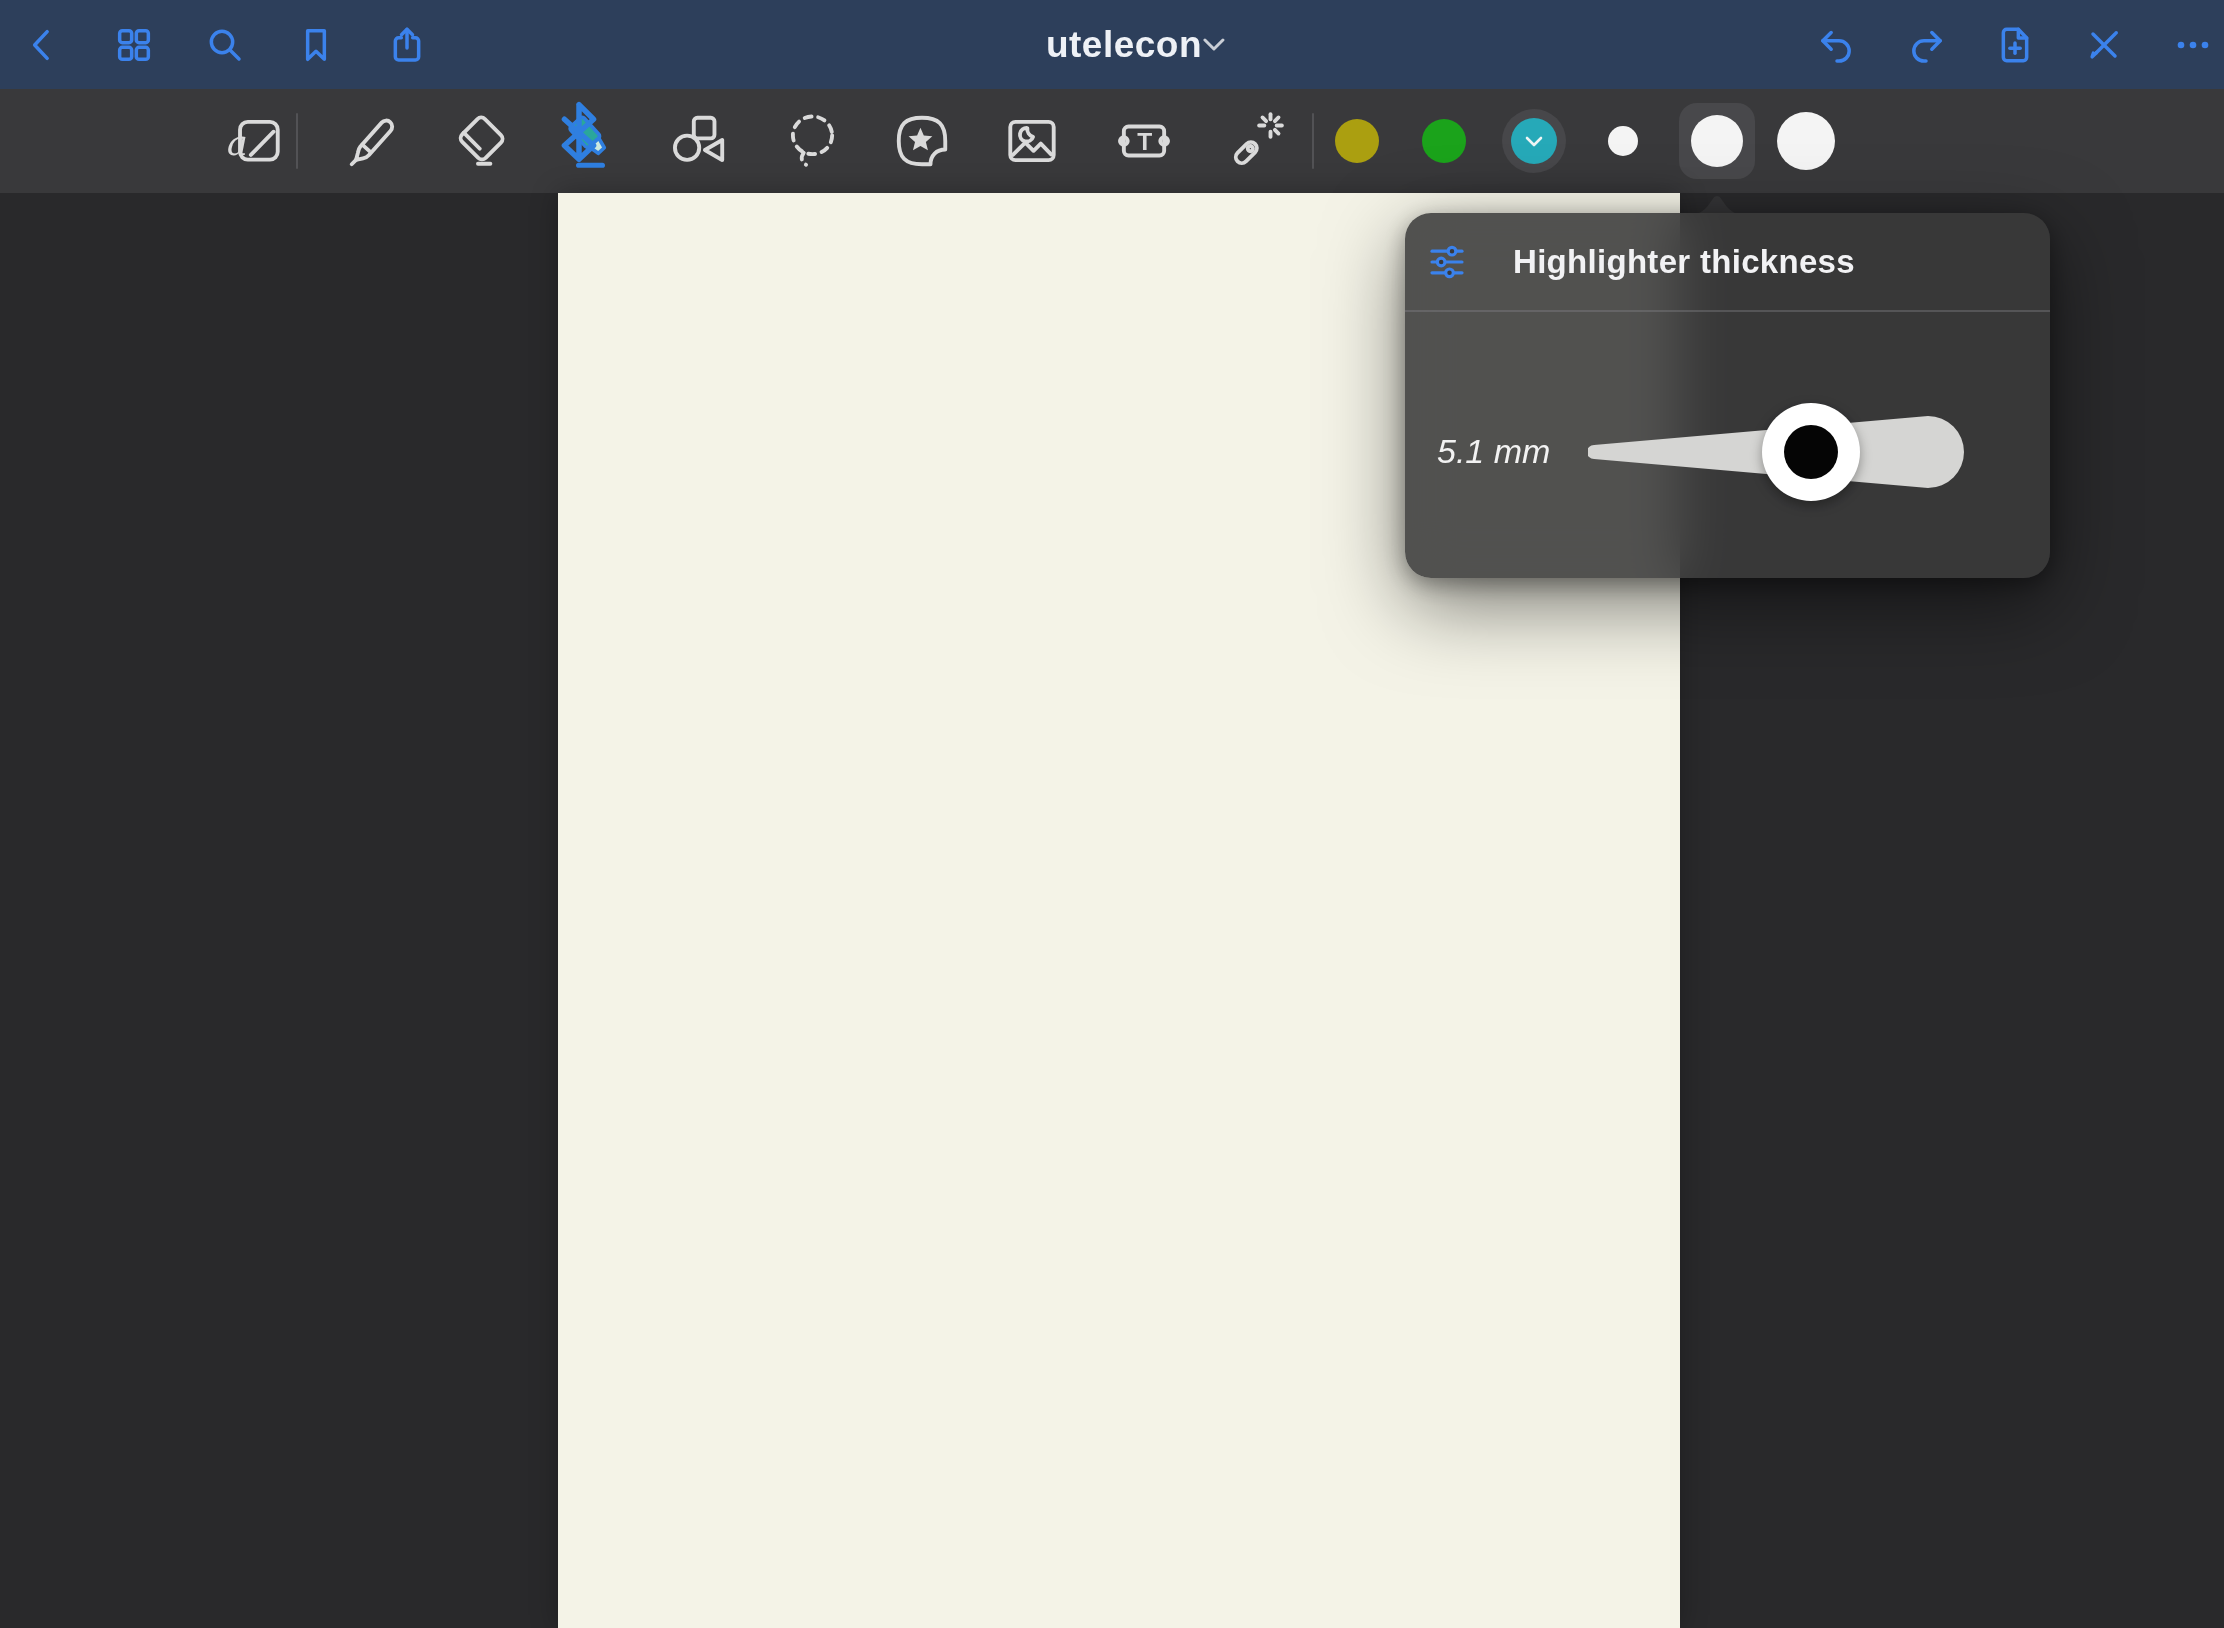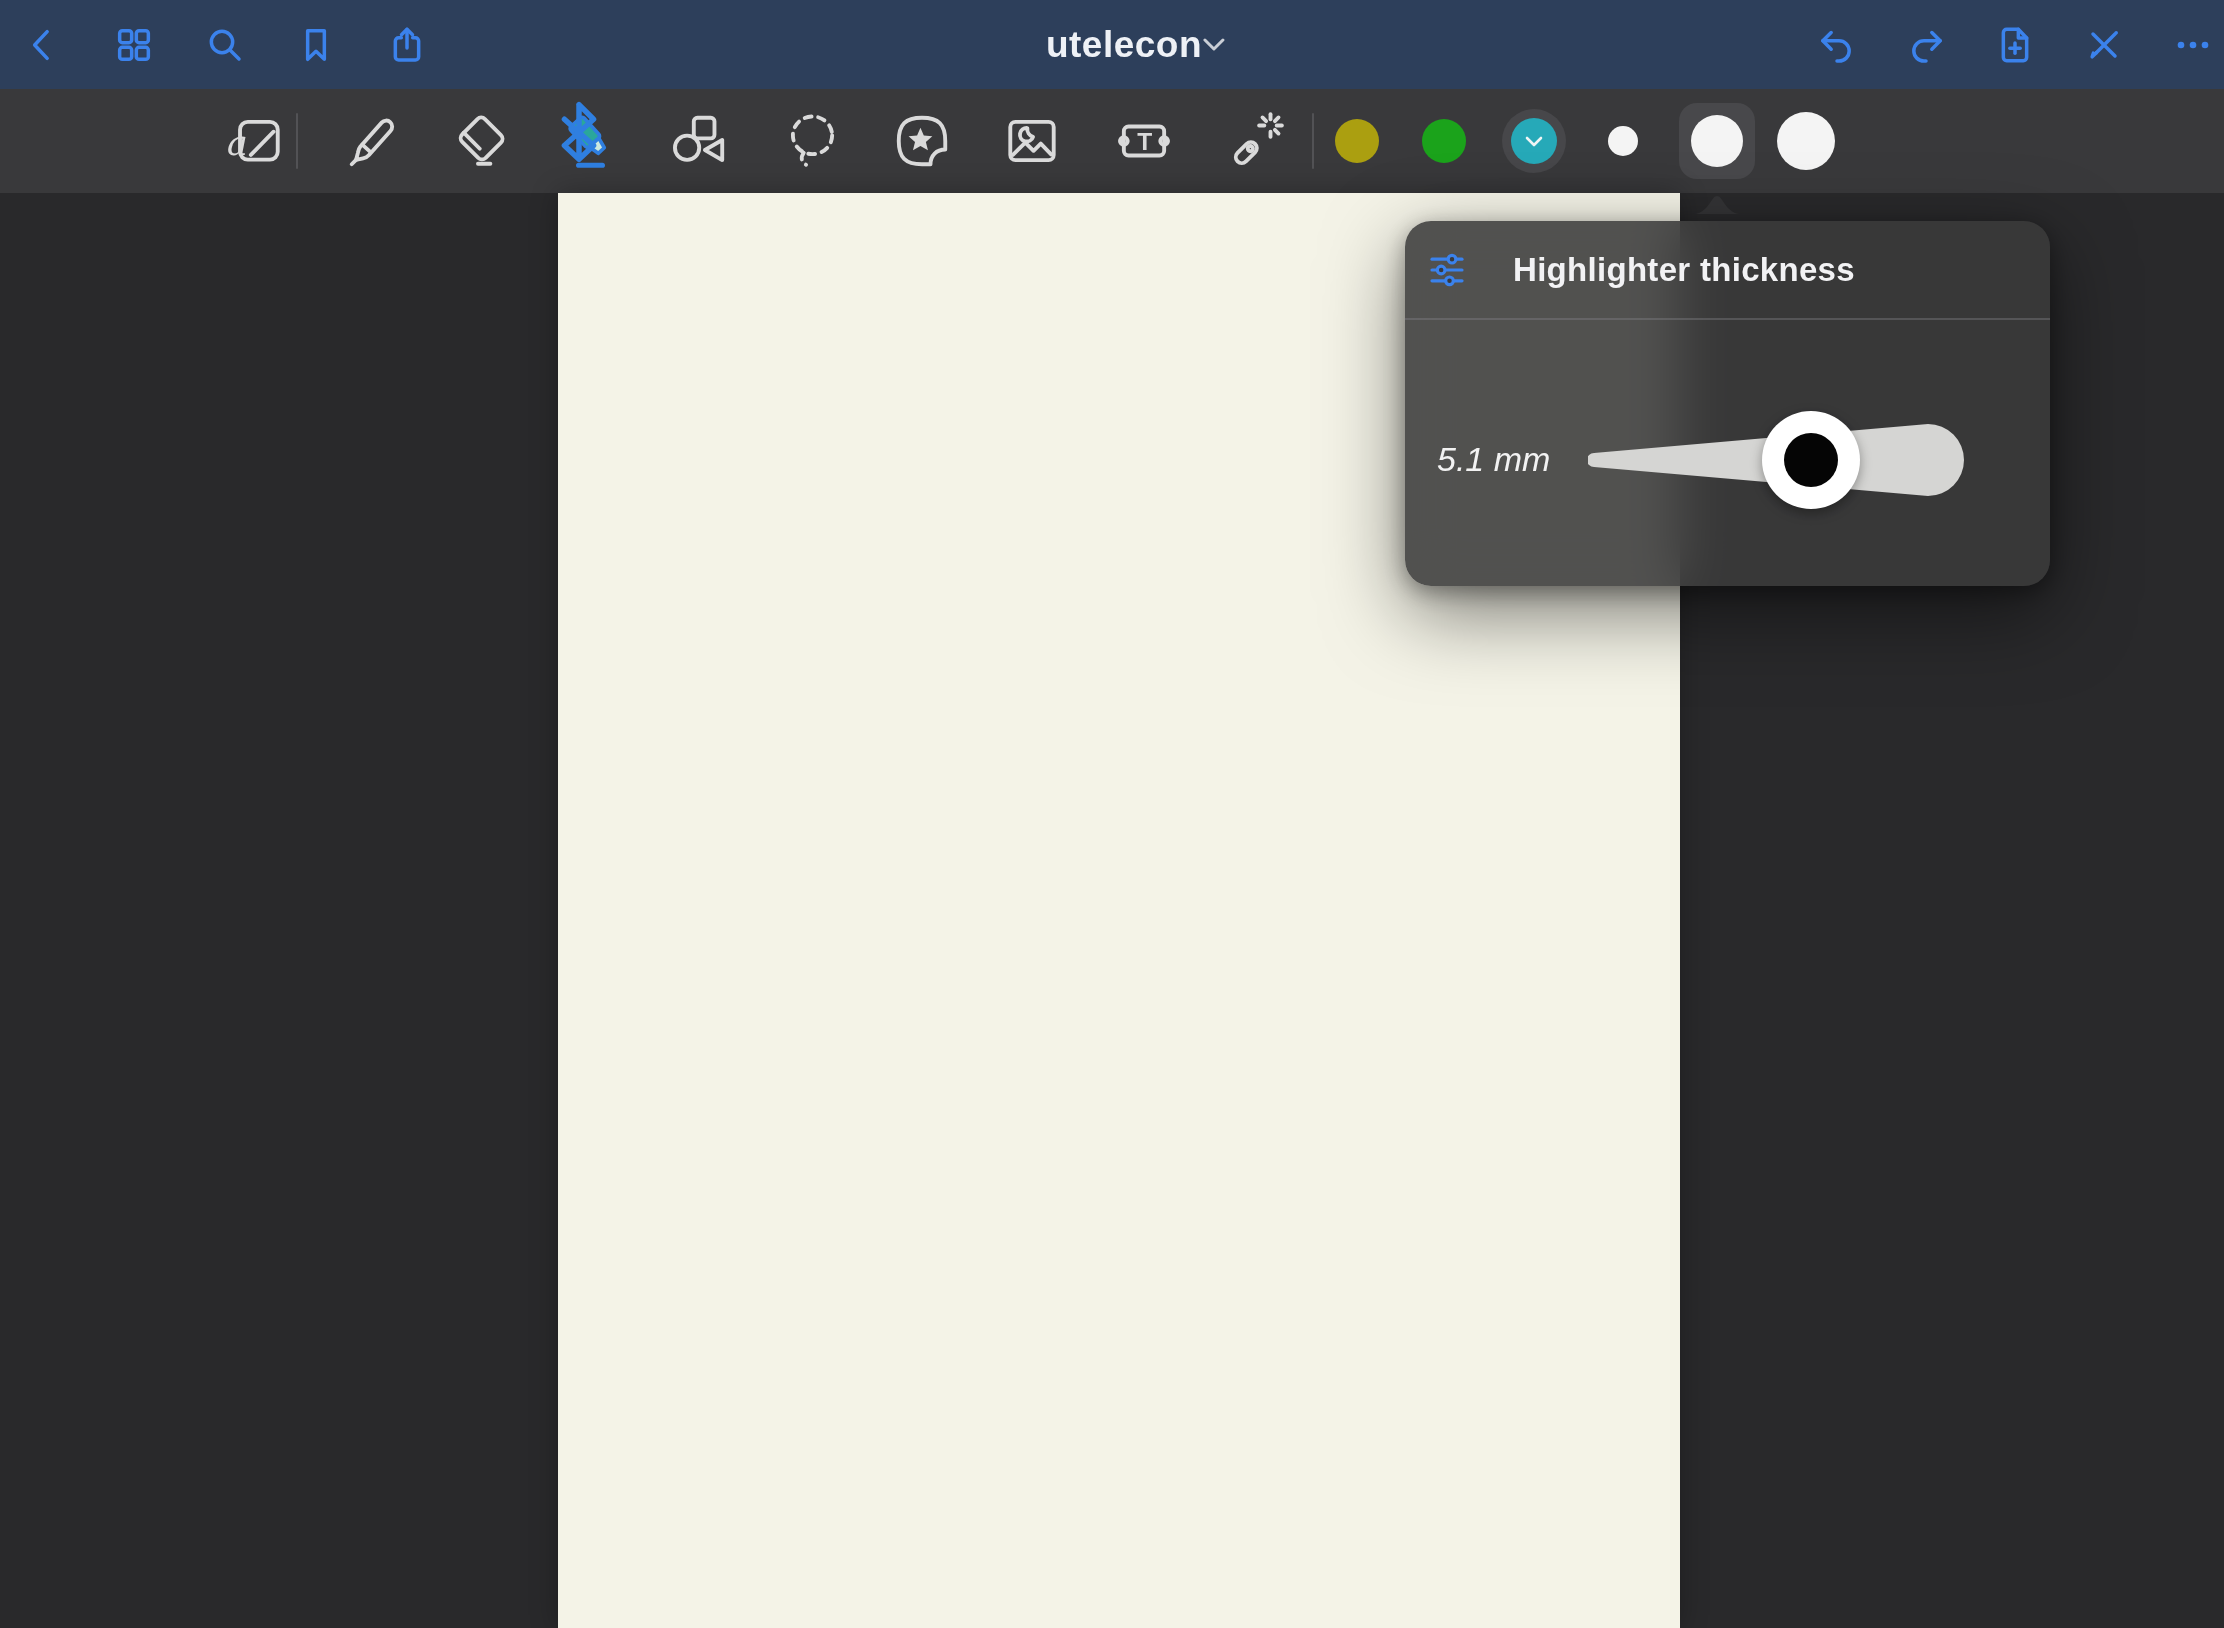--- a/index.html
+++ b/index.html
@@ -54,21 +54,20 @@
     position:absolute;left:558px;top:0;width:1122px;height:1435px;
     background:var(--paper,#f4f3e7);
     box-shadow:0 0 26px rgba(0,0,0,0.28);
   }
   
   .popover{
     position:absolute;left:1405px;top:213px;width:645px;height:365px;border-radius:26px;
     background:var(--popover-bg,rgba(58,58,58,0.88));
     -webkit-backdrop-filter:blur(26px);backdrop-filter:blur(26px);
     box-shadow:0 26px 80px rgba(0,0,0,0.5),0 6px 22px rgba(0,0,0,0.35);
-    margin-top:8px;
   }
   .pop-arrow{position:absolute;left:1693px;top:192px;}
   .pop-header{position:absolute;left:0;top:0;width:100%;height:97px;display:flex;align-items:center;}
   .pop-header-icon{margin-left:22px;width:40px;height:40px;}
   .pop-title{margin-left:46px;color:#f2f2f4;font-size:33px;font-weight:700;letter-spacing:.3px;}
   .pop-divider{position:absolute;left:0;top:97px;width:100%;height:2px;background:rgba(135,135,140,0.38);}
   .mm-label{position:absolute;left:32px;top:219px;font-size:34px;color:#f2f2f2;font-style:italic;}
   .track-svg{position:absolute;left:183px;top:189px;}
   .thumb{
     position:absolute;left:357px;top:190px;width:98px;height:98px;border-radius:50%;

